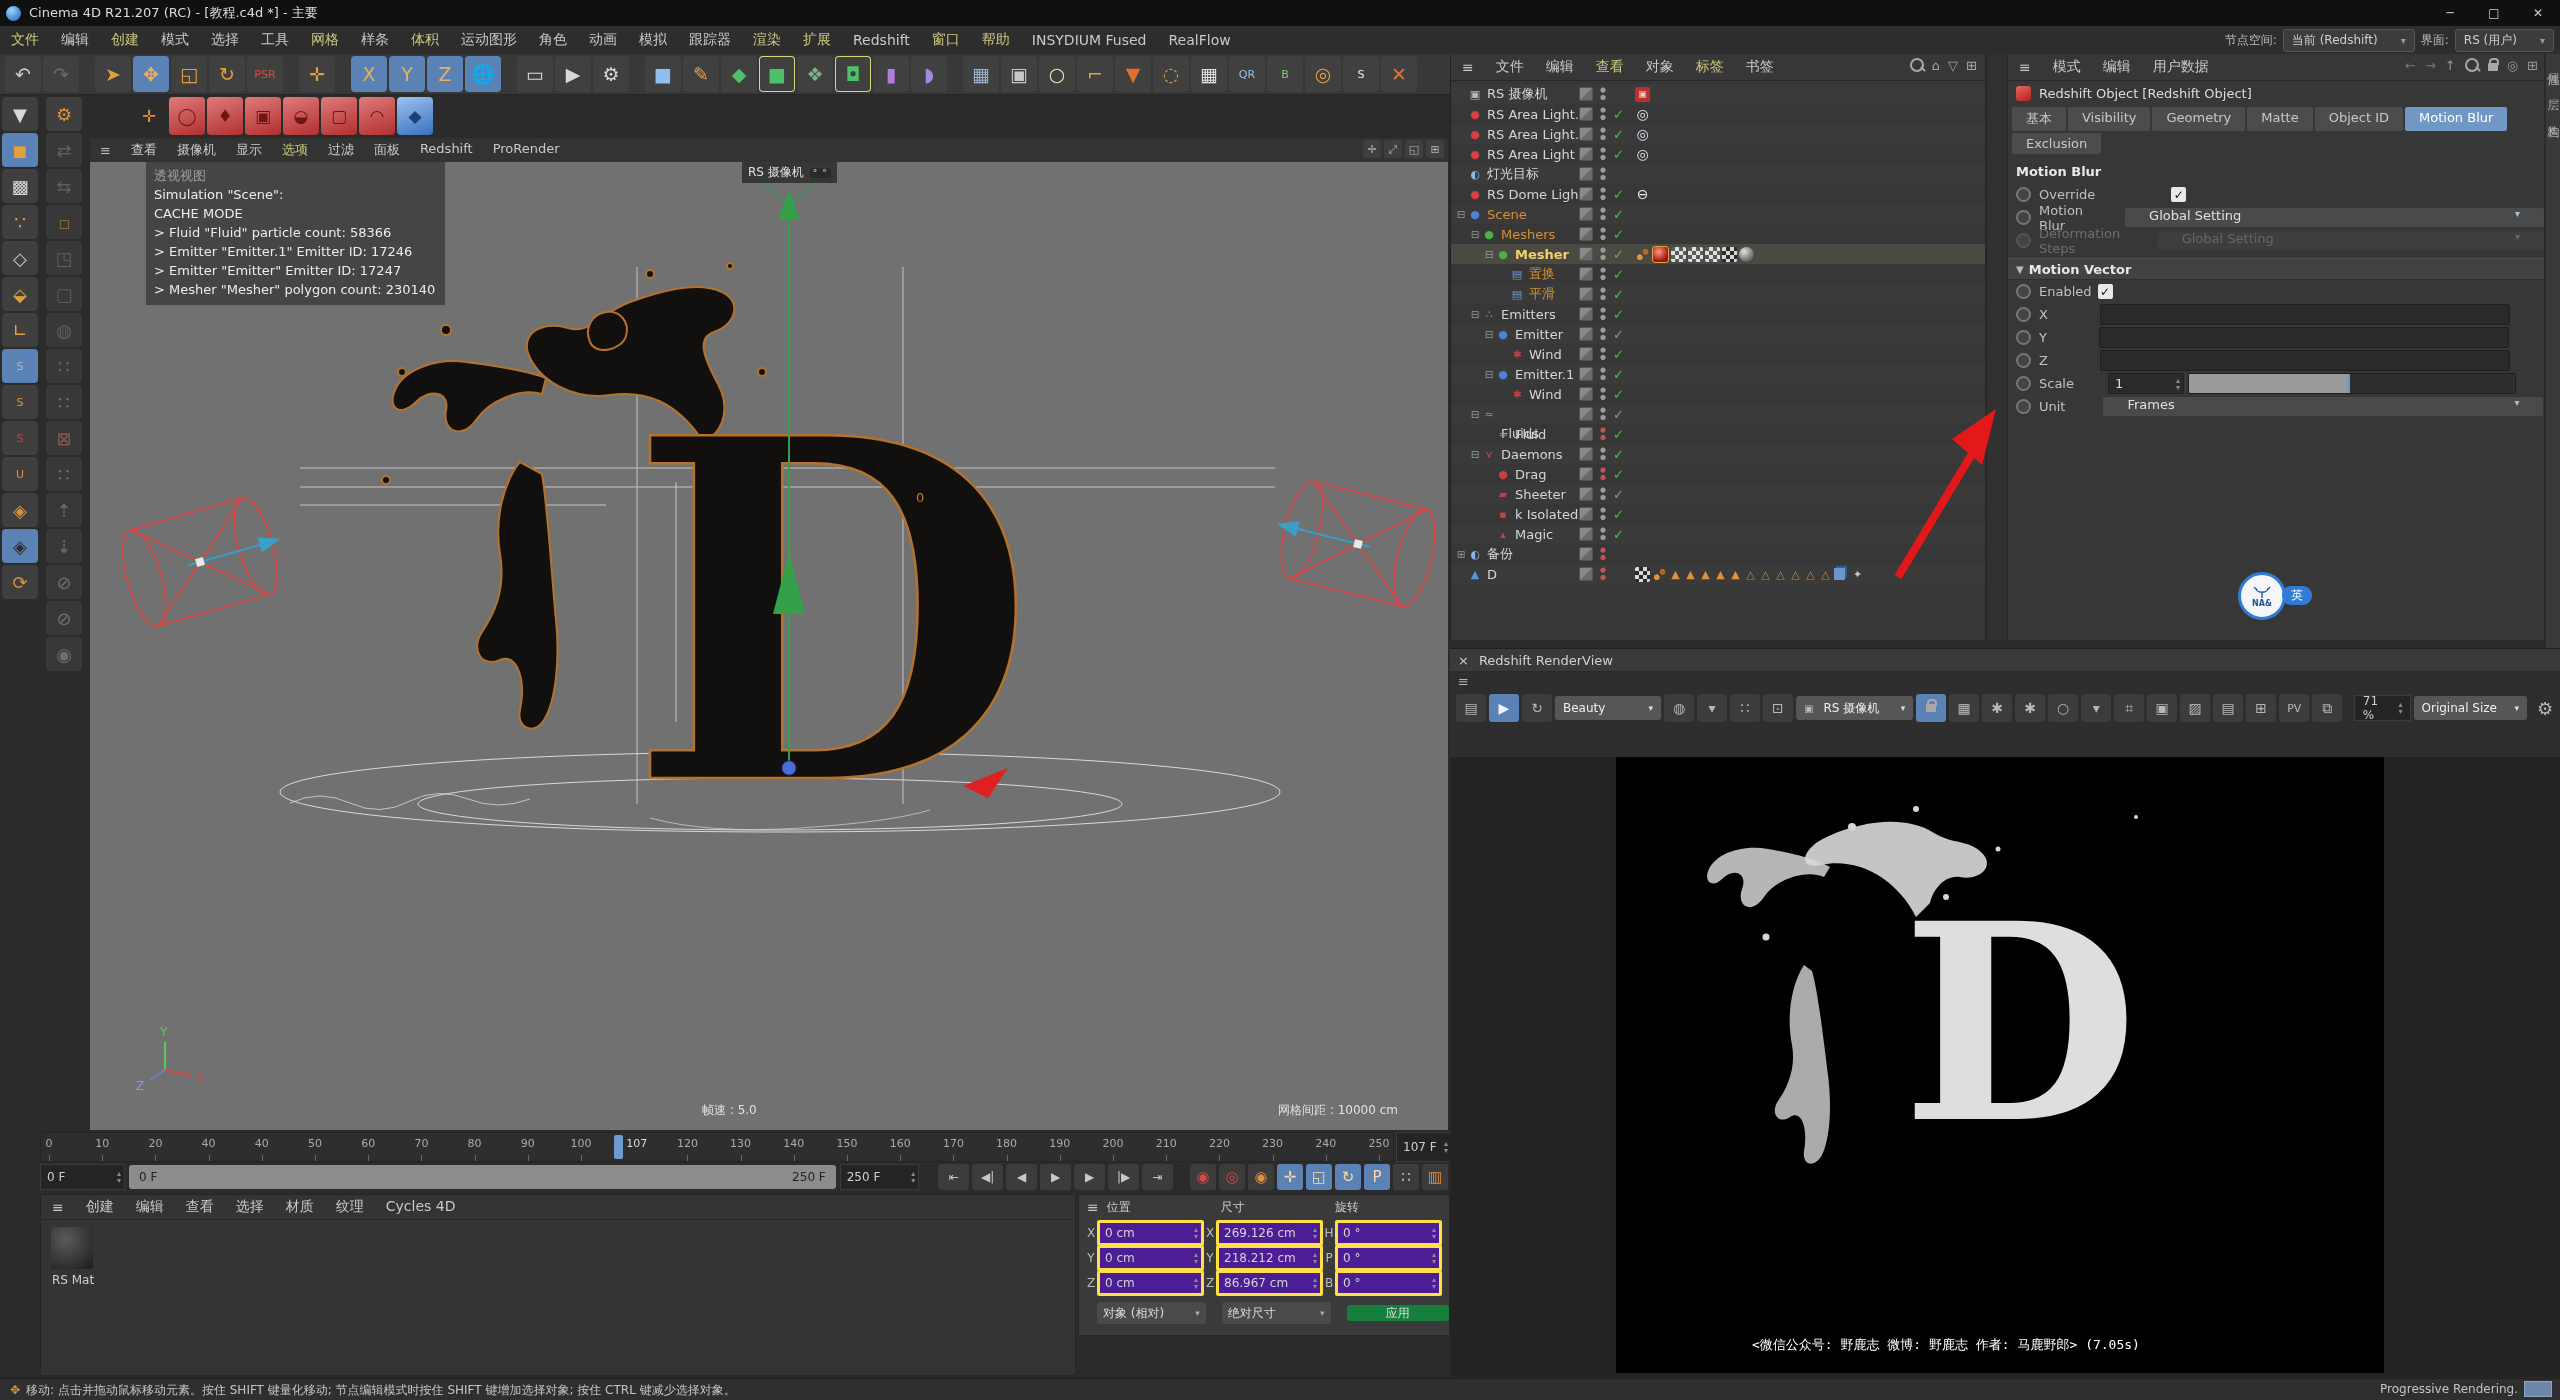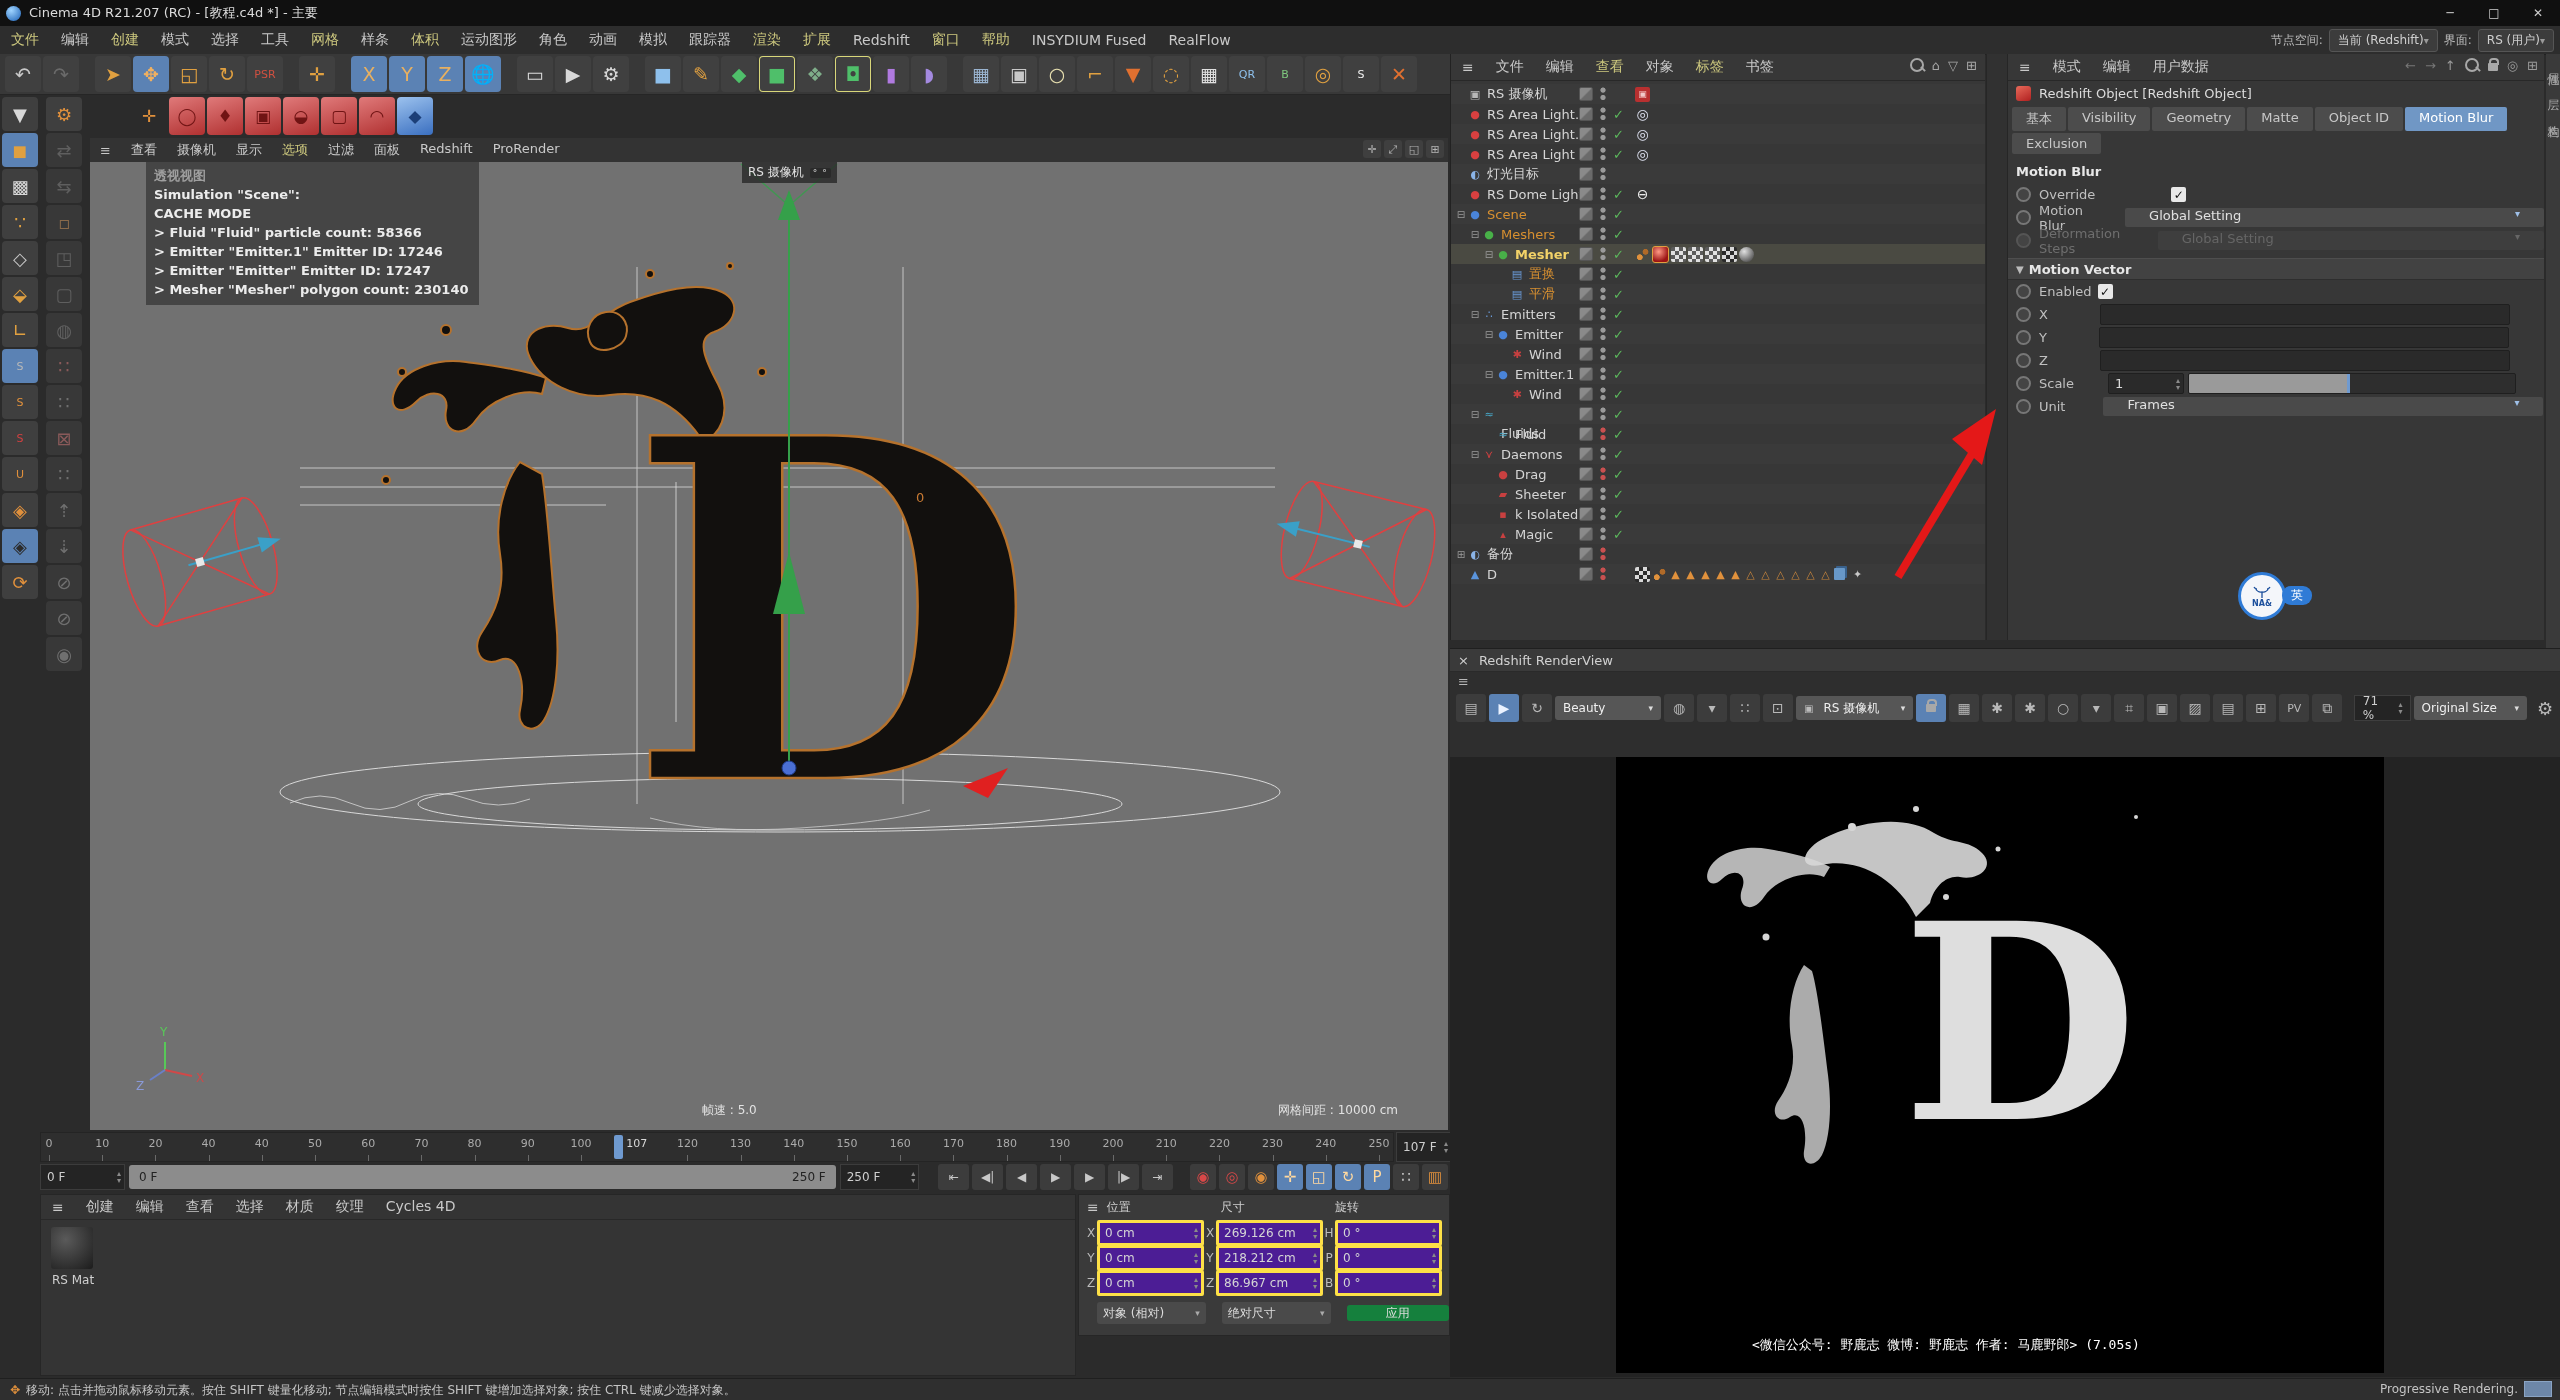--- a/index.html
+++ b/index.html
@@ -7,21 +7,21 @@
   .abs{position:absolute;}
   
   #titlebar{left:0;top:0;width:2560px;height:26px;background:#101010;color:#dcdcdc;display:flex;align-items:center;font-size:13px;}
   #titlebar .appico{width:15px;height:15px;border-radius:50%;background:radial-gradient(circle at 35% 30%,#9fd4ff,#1a5fb4);margin:0 8px 0 6px;}
   #win-controls{position:absolute;right:0;top:0;height:26px;display:flex;}
   #win-controls span{width:44px;height:26px;display:flex;align-items:center;justify-content:center;color:#cfcfcf;font-size:12px;}
   #menubar{left:0;top:26px;width:2560px;height:28px;background:#2d2d2d;display:flex;align-items:center;border-bottom:1px solid #222;}
   .menu-item{padding:0 11px;font-size:14px;color:#c9c9c9;white-space:nowrap;}
   .menu-item.accent{color:#cdc87e;}
   #menubar-right{position:absolute;right:6px;top:26px;height:28px;display:flex;align-items:center;gap:6px;font-size:12px;color:#b8b8b8;}
-  .mini-dd{background:#3c3c3c;border:1px solid #555;border-radius:3px;padding:2px 8px;display:flex;gap:0;align-items:center;color:#cfcfcf;}
+  .mini-dd{background:#3c3c3c;border:1px solid #555;border-radius:3px;padding:2px 8px;display:flex;gap:23px;align-items:center;color:#cfcfcf;}
   .mini-dd .car{color:#9a9a9a;font-size:10px;}
   
   #toolbar{left:0;top:54px;width:1448px;height:40px;background:#383838;display:flex;align-items:center;padding-left:4px;border-bottom:1px solid #262626;}
   .tbtn{width:36px;height:36px;margin:0 1px;border-radius:4px;display:flex;align-items:center;justify-content:center;font-size:19px;flex:none;background:#404040;}
   .tbtn.blue{background:#5b82b4;}
   .tbtn.dim{color:#6a6a6a;}
   .tbtn.outl{box-shadow:inset 0 0 0 1px #d9d77a;}
   .tgap{width:14px;flex:none;}
   
   #palette1{left:2px;top:96px;width:40px;display:flex;flex-direction:column;}
@@ -33,21 +33,21 @@
   #rs-palette{left:130px;top:96px;height:40px;display:flex;align-items:center;}
   .rsbtn{width:36px;height:38px;margin:0 1px;border-radius:4px;display:flex;align-items:center;justify-content:center;font-size:17px;flex:none;}
   .rsbtn.red{background:linear-gradient(160deg,#e07a7a,#b03030);color:#701414;}
   .rsbtn.bluei{background:linear-gradient(160deg,#9cc2ee,#3a6fc0);color:#1c3f78;}
   
   #vp-menu{left:90px;top:138px;width:1358px;height:24px;background:#333333;display:flex;align-items:center;border-bottom:1px solid #262626;}
   #vp-menu .menu-item{font-size:13px;padding:0 10px;}
   #vp-corner{position:absolute;right:4px;top:2px;display:flex;gap:3px;}
   .vcico{width:18px;height:18px;background:#3f3f3f;border-radius:3px;display:flex;align-items:center;justify-content:center;font-size:11px;color:#b5b5b5;}
   #viewport{left:90px;top:162px;width:1358px;height:968px;background:#717171;overflow:hidden;}
-  #vp-overlay{position:absolute;left:56px;top:0px;background:rgba(32,32,32,.55);padding:4px 10px 6px 8px;line-height:19px;font-size:13px;color:#ececec;white-space:pre;font-weight:bold;}
+  #vp-overlay{position:absolute;left:56px;top:0px;background:rgba(32,32,32,.55);padding:4px 10px 6px 8px;line-height:19px;font-size:13px;color:#ececec;white-space:pre;}
   #vp-overlay .dim{color:#9f9f9f;}
   #cam-label{position:absolute;left:652px;top:0px;background:rgba(40,40,40,.8);color:#e0e0e0;font-size:12px;padding:2px 6px;display:flex;gap:6px;align-items:center;}
   #cam-label .camico{background:#2a2a2a;border-radius:2px;padding:0 3px;color:#ddd;font-size:9px;letter-spacing:1px;}
   .hudtxt{position:absolute;color:#e2e2e2;font-size:12px;}
   
   #ruler{left:40px;top:1132px;width:1352px;height:28px;background:#2e2e2e;border:1px solid #242424;}
   .tick{position:absolute;top:4px;font-size:11px;color:#ababab;transform:translateX(-50%);}
   .tickline{position:absolute;bottom:0;width:1px;height:6px;background:#6a6a6a;}
   #playhead{position:absolute;top:2px;width:9px;height:24px;background:#6f9ad0;border-radius:2px;}
   #playhead-label{position:absolute;top:4px;font-size:11px;color:#d8d8d8;}

